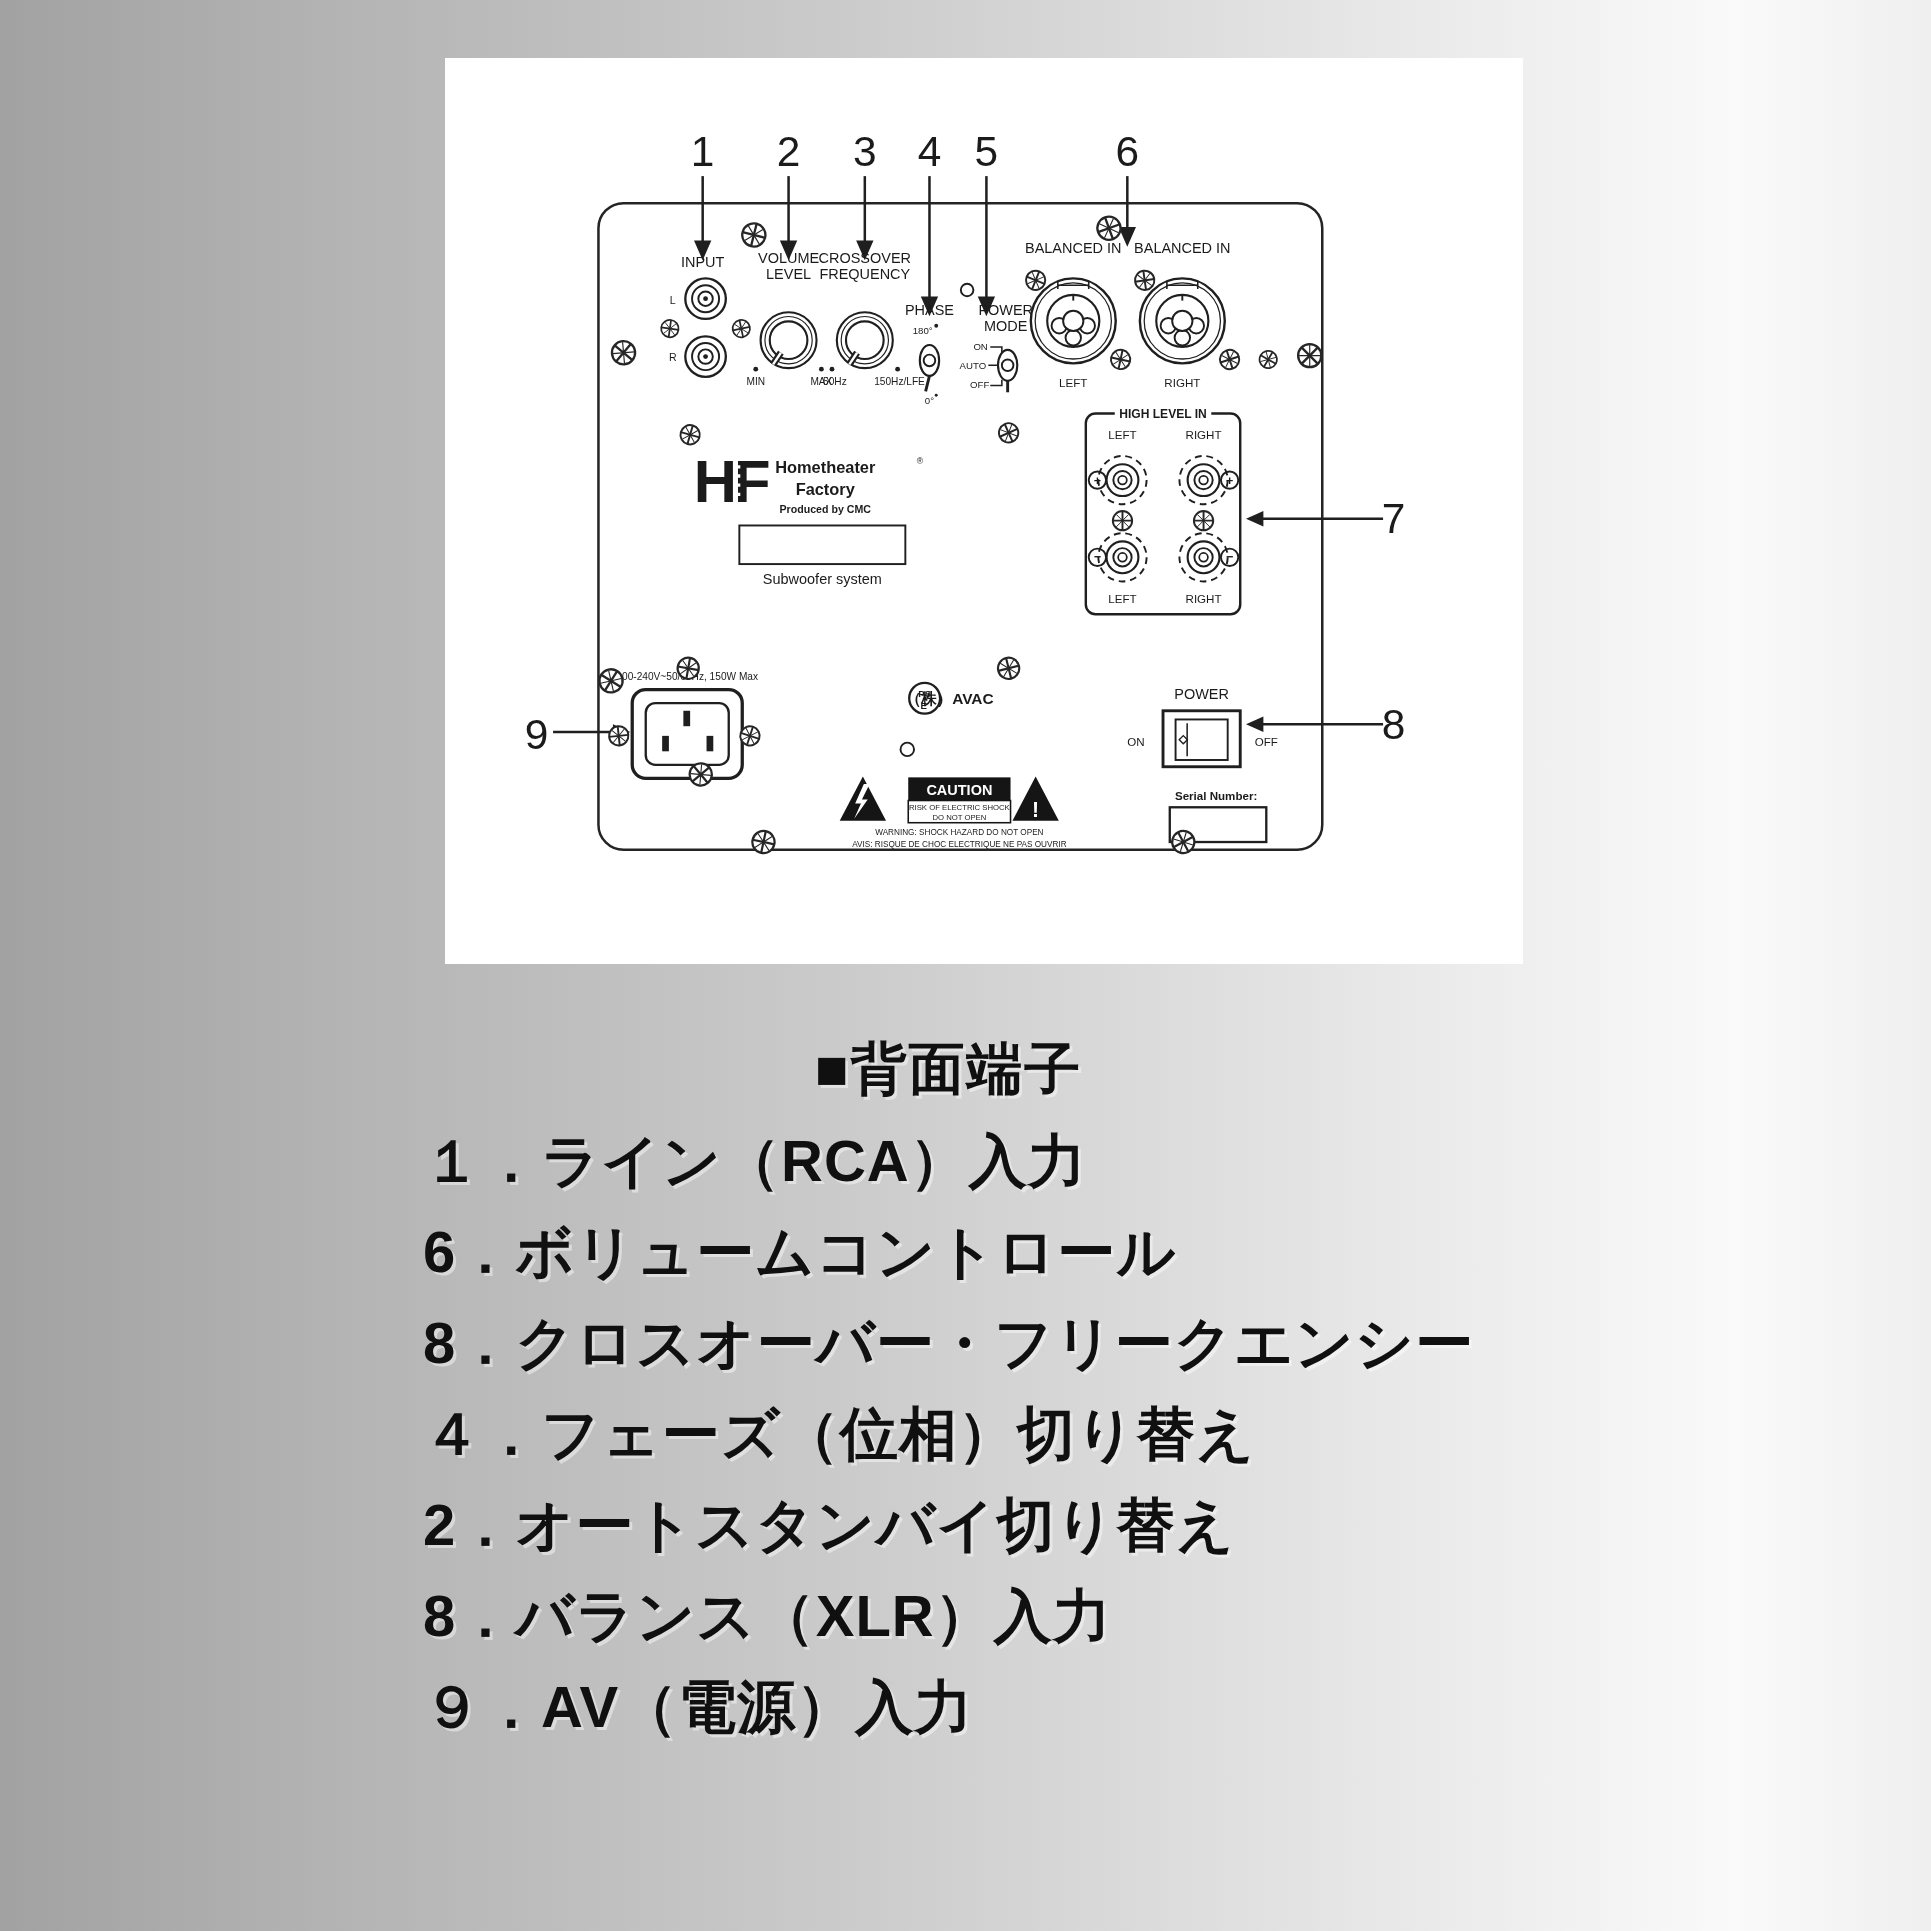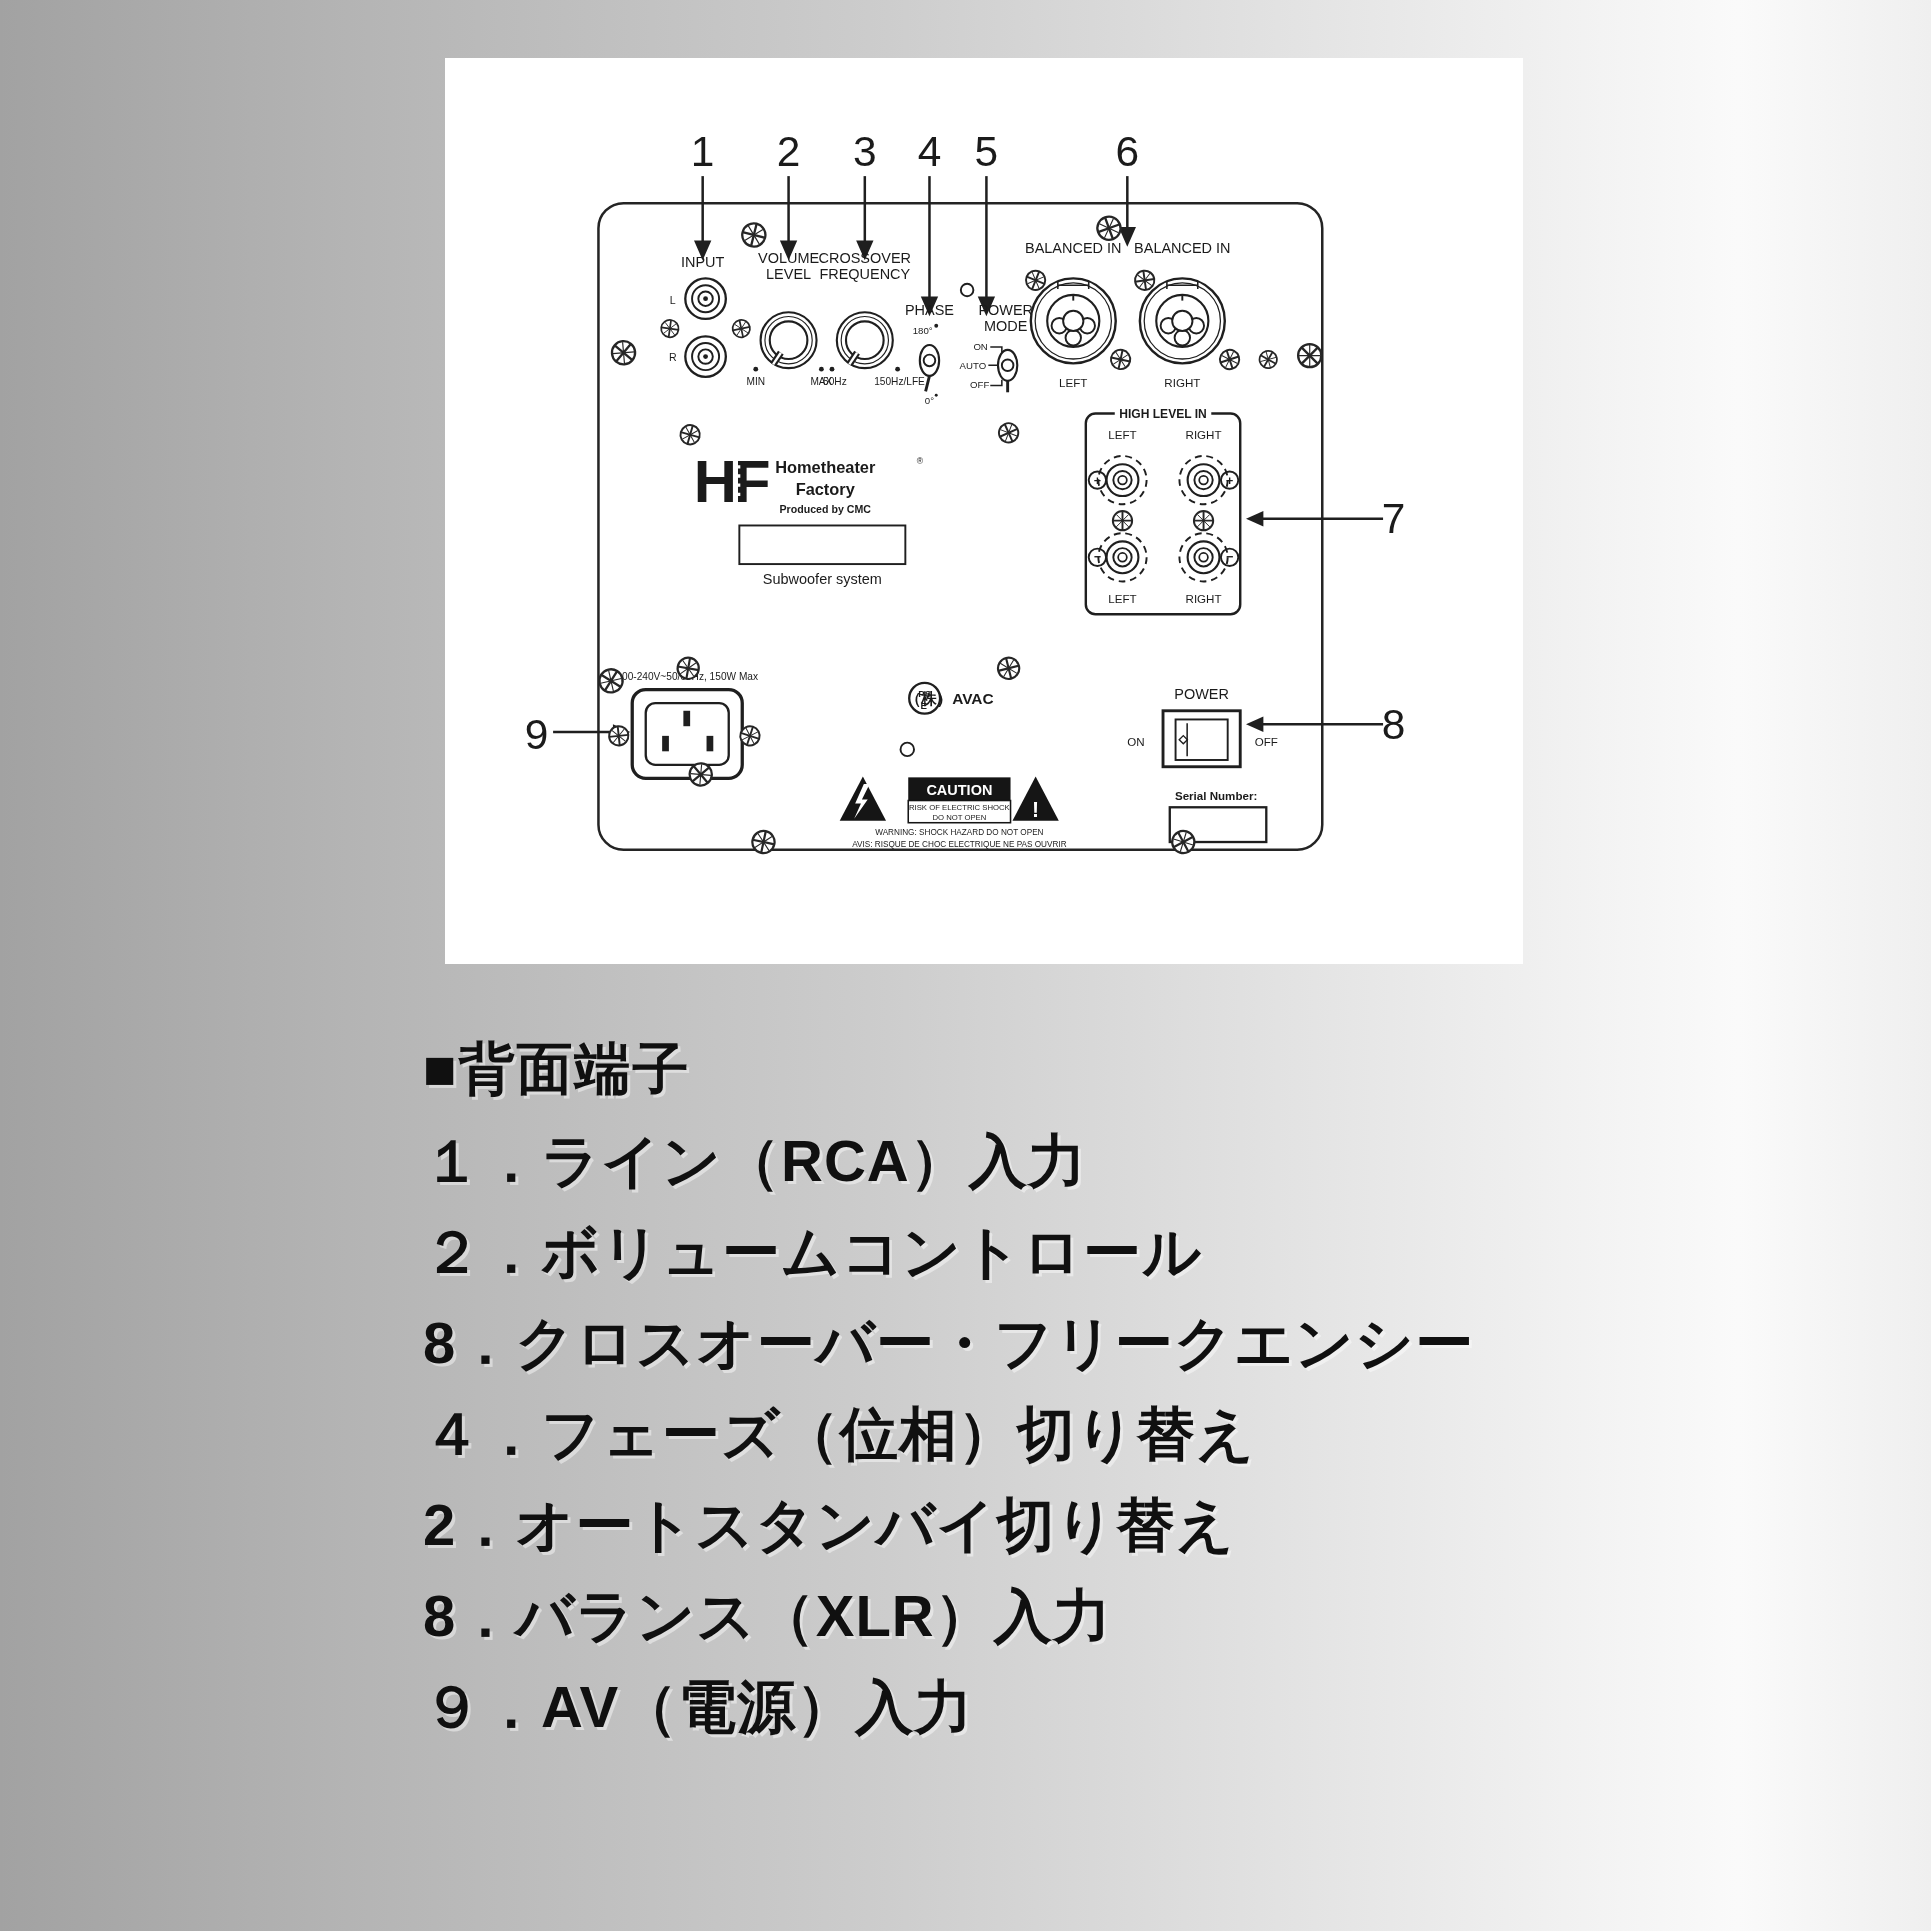--- a/index.html
+++ b/index.html
@@ -16,21 +16,21 @@
     font-family:"Liberation Sans",sans-serif;
     fill:#1b1b1b;
     text-anchor:middle;
   }
   svg .b{font-weight:bold;}
   svg .w{fill:#ffffff;}
   .legend{
     position:absolute;left:423px;top:1022px;color:#101010;font-weight:800;
     text-shadow:2.9px 2.9px 0 rgba(255,255,255,0.45);
   }
-  .legend-heading{font-size:56px;line-height:93px;letter-spacing:1.9px;}
+  .legend-heading{font-size:56px;line-height:93px;letter-spacing:1.9px;text-align:center;}
   .legend-item{font-size:58px;line-height:91px;letter-spacing:1px;}
 </style>
 </head>
 <body>
 
 <div class="card">
 <svg width="1078" height="906" viewBox="0 0 1117 938">
   <defs>
     <g id="screw" stroke="#262626" fill="#ffffff" stroke-width="2">
       <circle r="10"></circle>
@@ -276,20 +276,20 @@
     <use href="#screw" transform="translate(265,742) scale(1.15) rotate(50)"></use>
     <use href="#screw" transform="translate(330,812) scale(1.15) rotate(12)"></use>
     <use href="#screw" transform="translate(765,812) scale(1.15) rotate(-28)"></use>
   </g>
 </svg>
 </div>
 
 <div class="legend">
   <div class="legend-heading">■背面端子</div>
   <div class="legend-item">１．ライン（RCA）入力</div>
-  <div class="legend-item">２．ボリュームコントロール</div>
+  <div class="legend-item">6．ボリュームコントロール</div>
   <div class="legend-item">8．クロスオーバー・フリークエンシー</div>
   <div class="legend-item">４．フェーズ（位相）切り替え</div>
   <div class="legend-item">2．オートスタンバイ切り替え</div>
   <div class="legend-item">8．バランス（XLR）入力</div>
   <div class="legend-item">９．AV（電源）入力</div>
 </div>
 
 
 </body></html>

